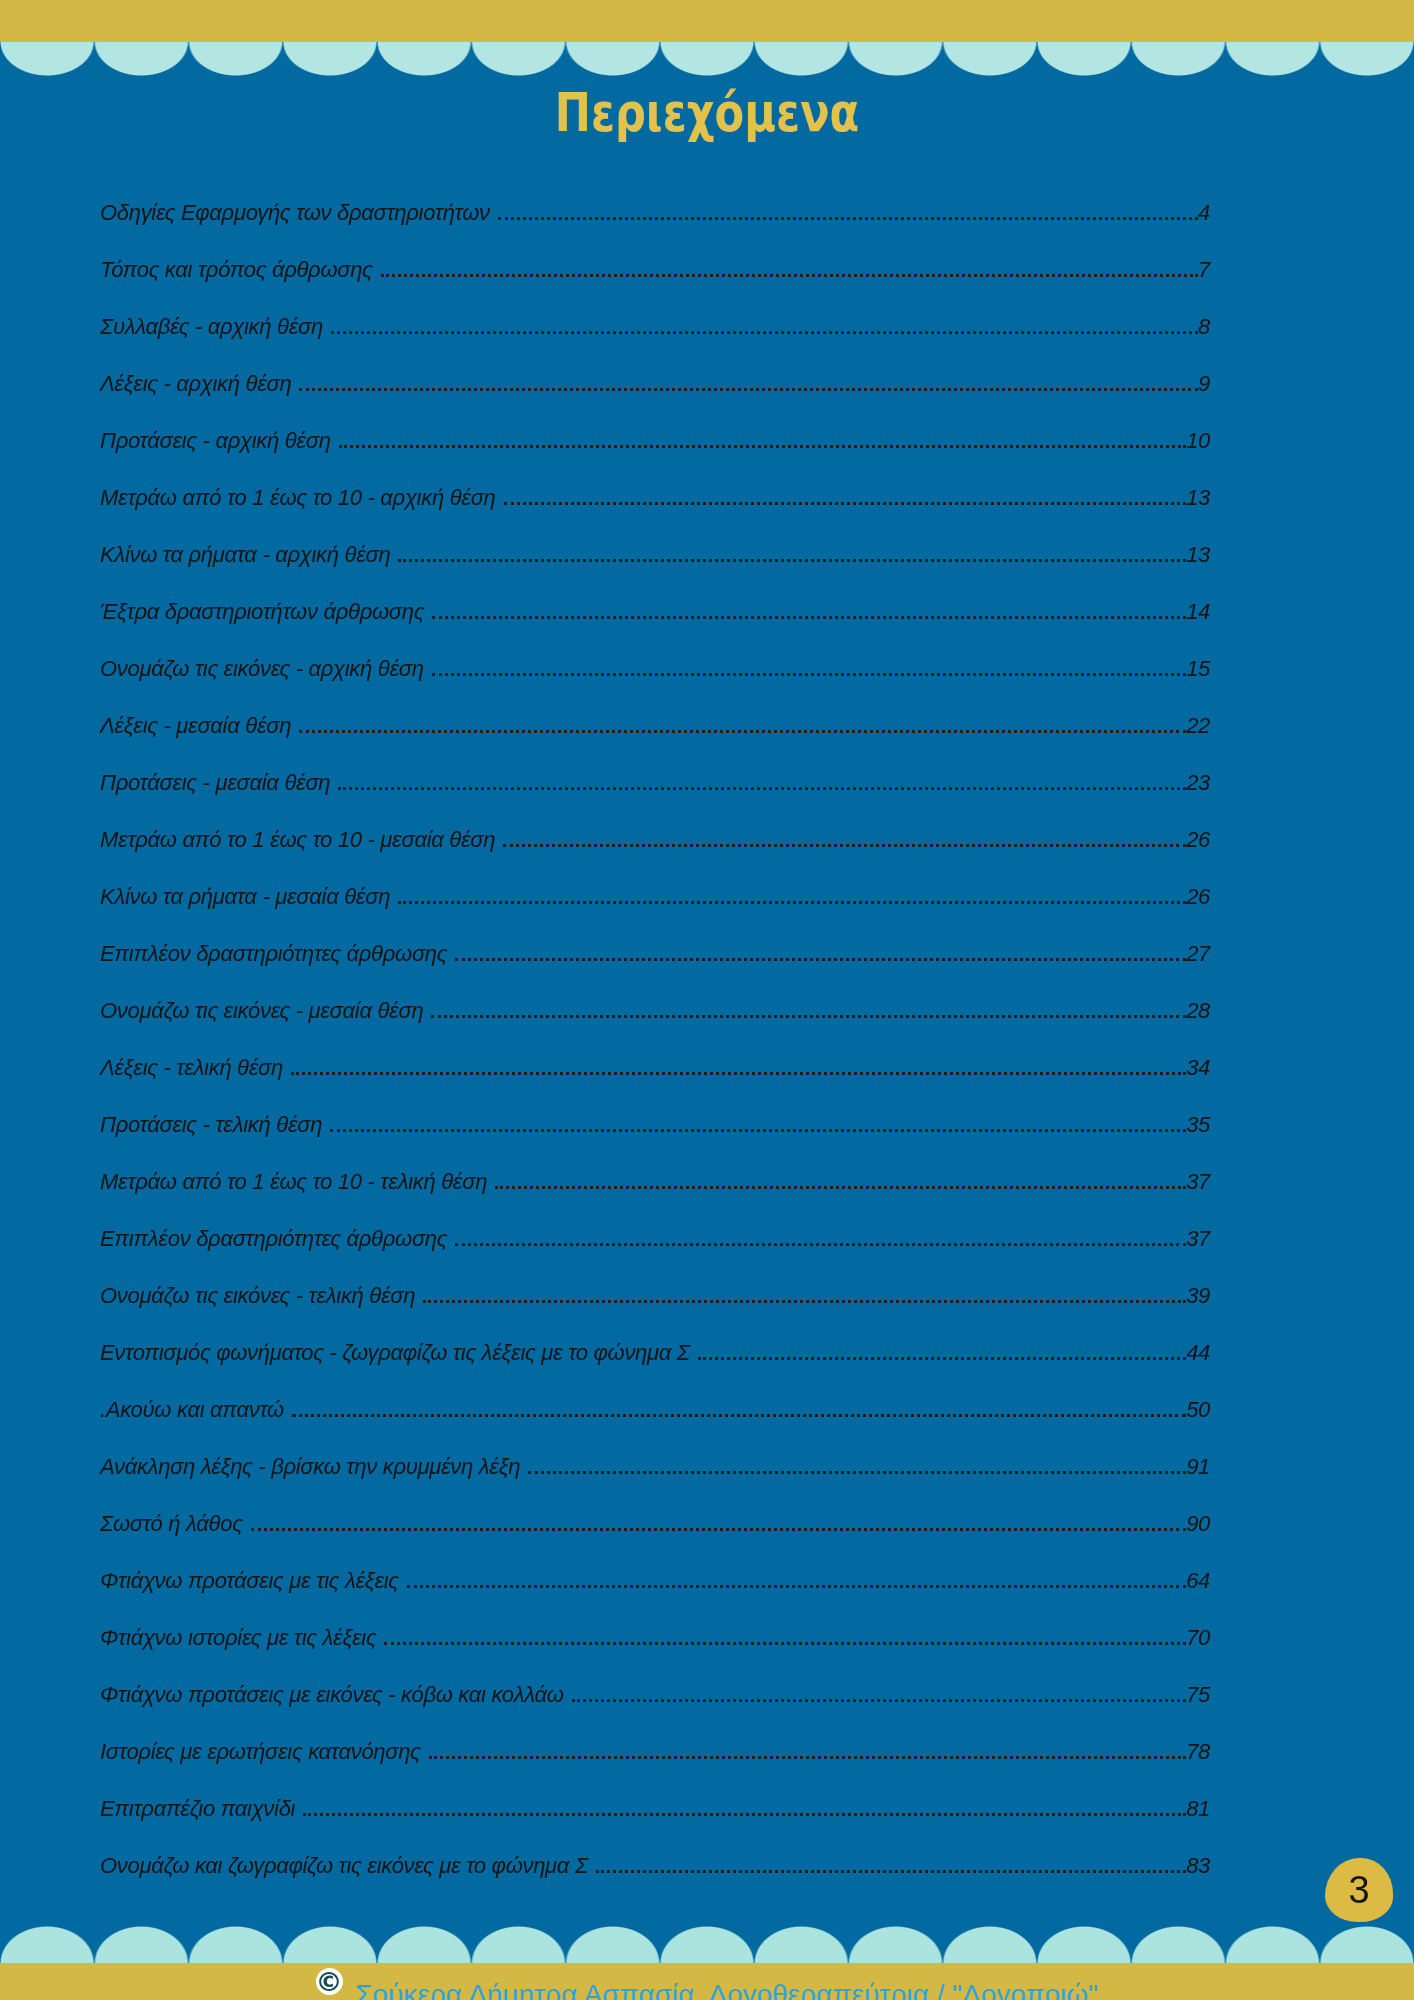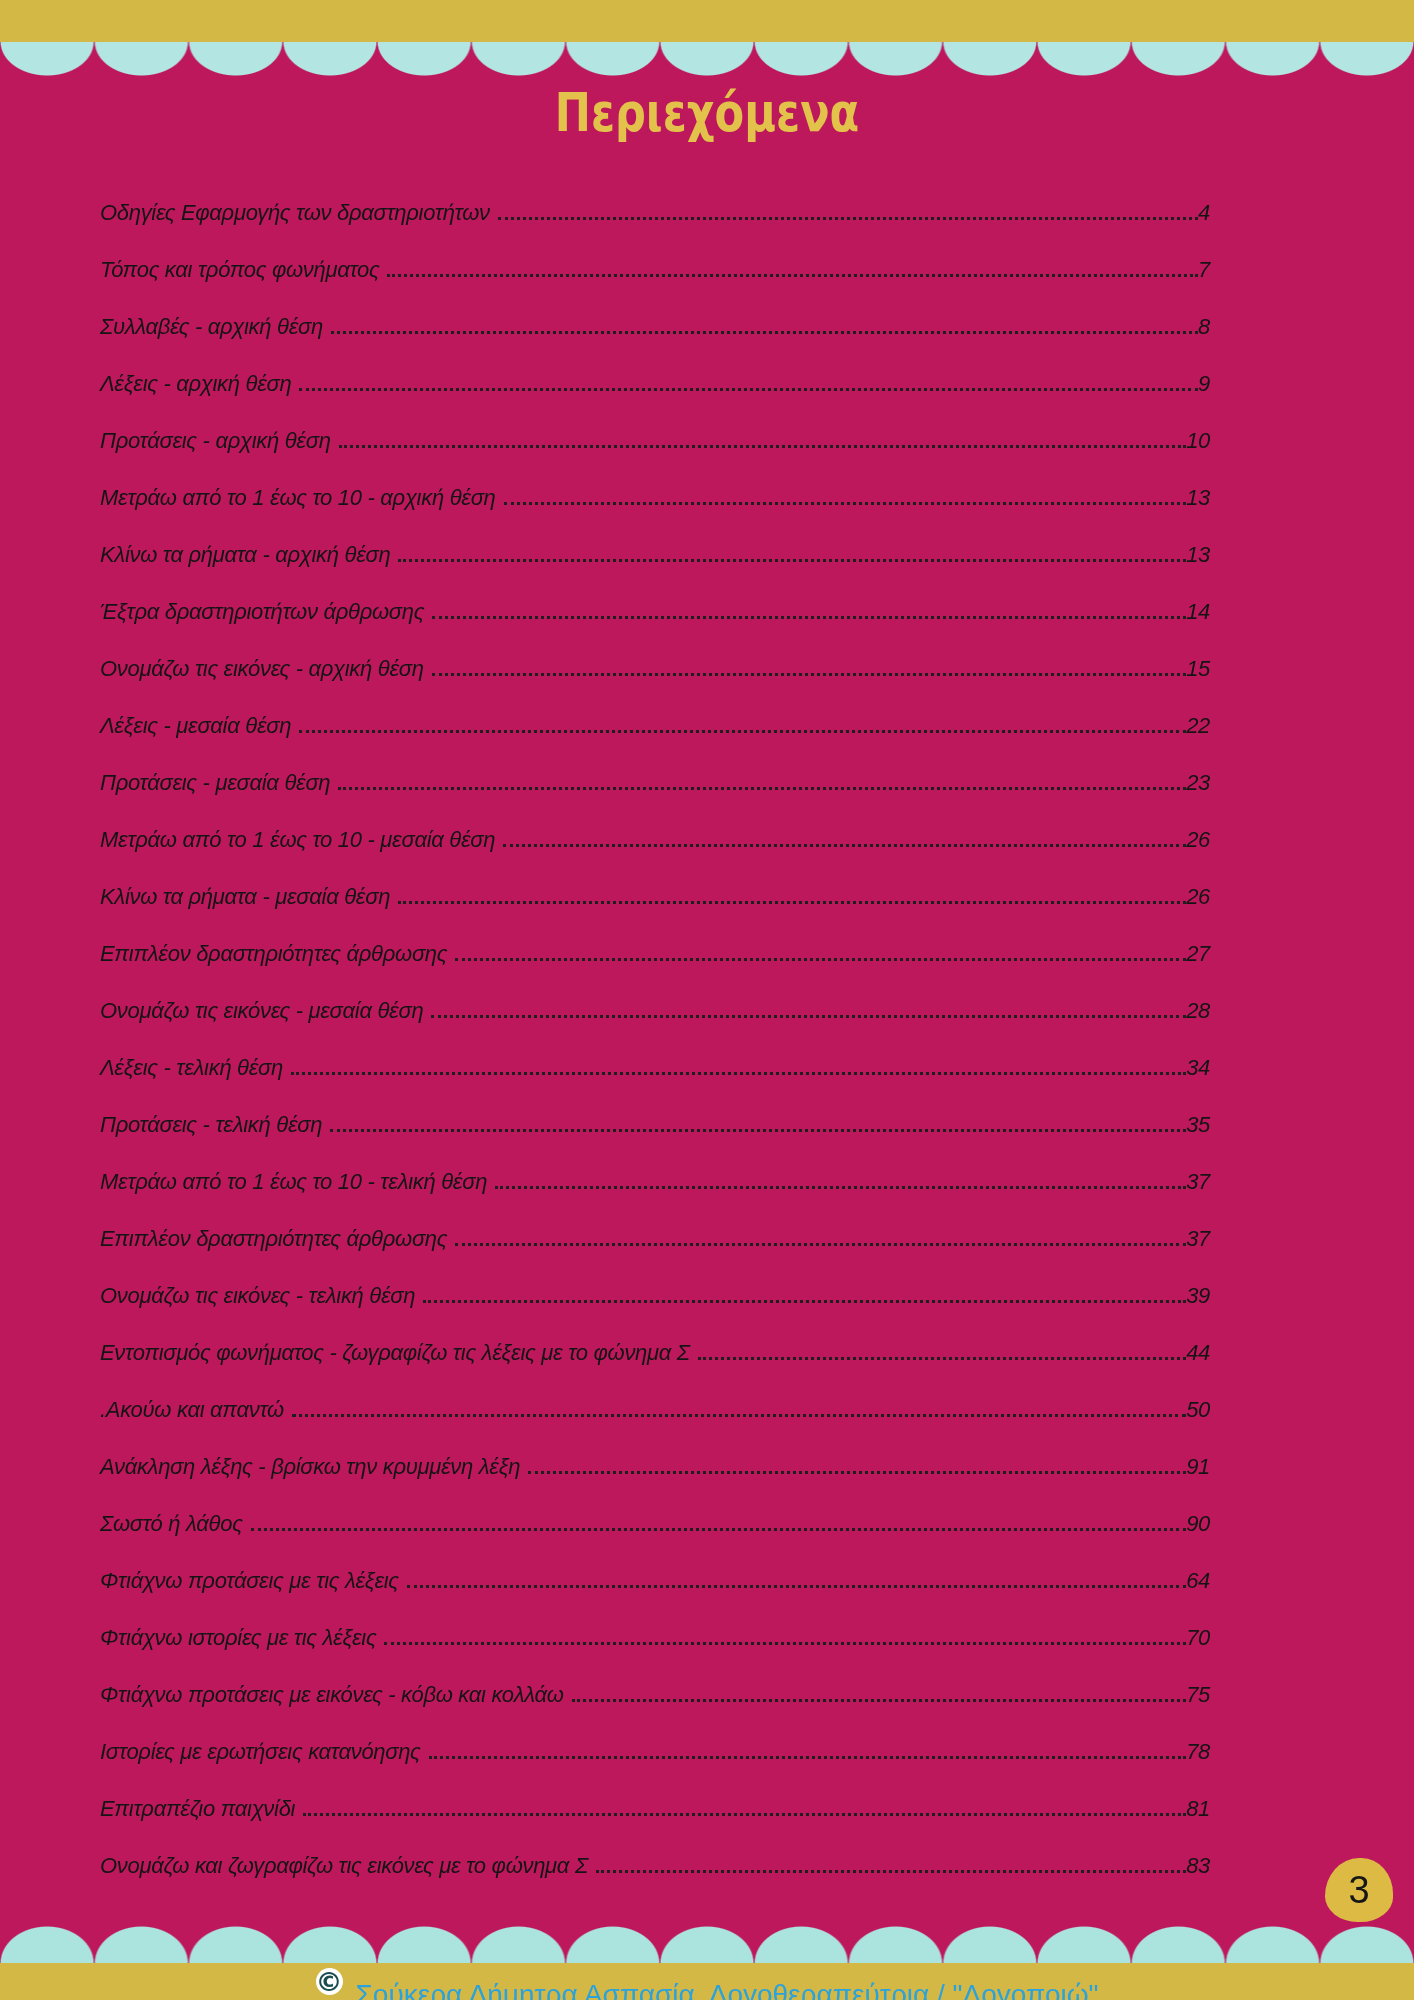--- a/index.html
+++ b/index.html
@@ -1,19 +1,19 @@
 <!DOCTYPE html>
 <html><head>
 <meta charset="utf-8">
 <style>
   html,body{margin:0;padding:0;background:#ffffff;}
   .page{
     position:relative;
     width:1414px;height:2000px;
-    background:#be185d;
+    background:#0369a1;
     overflow:hidden;
     font-family:"Liberation Sans",sans-serif;
   }
   .top-bar{
     position:absolute;top:0;left:0;right:0;height:42px;
     background:#d3b845;
   }
   .scallop{position:absolute;left:0;right:0;background-repeat:repeat-x;}
   .scallop-top{
     top:42px;height:34px;
@@ -87,21 +87,21 @@
   <h1 class="title">Περιεχόμενα</h1>
 
   <div class="toc">
     <div class="row">
       <span class="label">Οδηγίες Εφαρμογής των δραστηριοτήτων</span>
       <span class="dots"></span>
       <span class="pnum">4</span>
     </div>
 
     <div class="row">
-      <span class="label">Τόπος και τρόπος φωνήματος</span>
+      <span class="label">Τόπος και τρόπος άρθρωσης</span>
       <span class="dots"></span>
       <span class="pnum">7</span>
     </div>
 
     <div class="row">
       <span class="label">Συλλαβές - αρχική θέση</span>
       <span class="dots"></span>
       <span class="pnum">8</span>
     </div>
 

